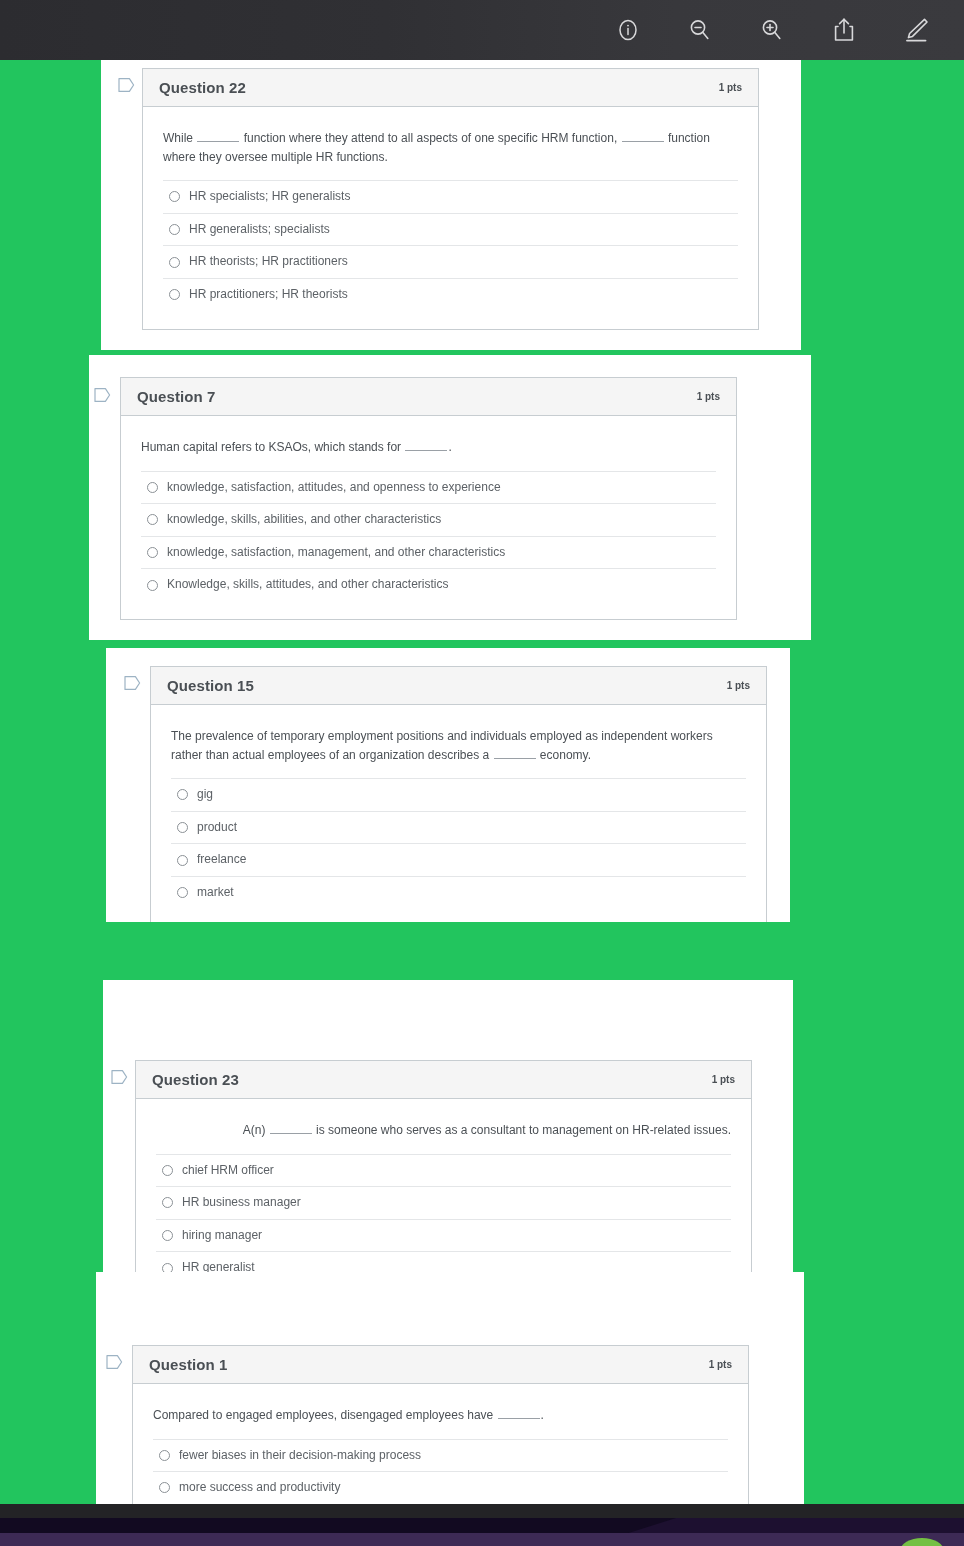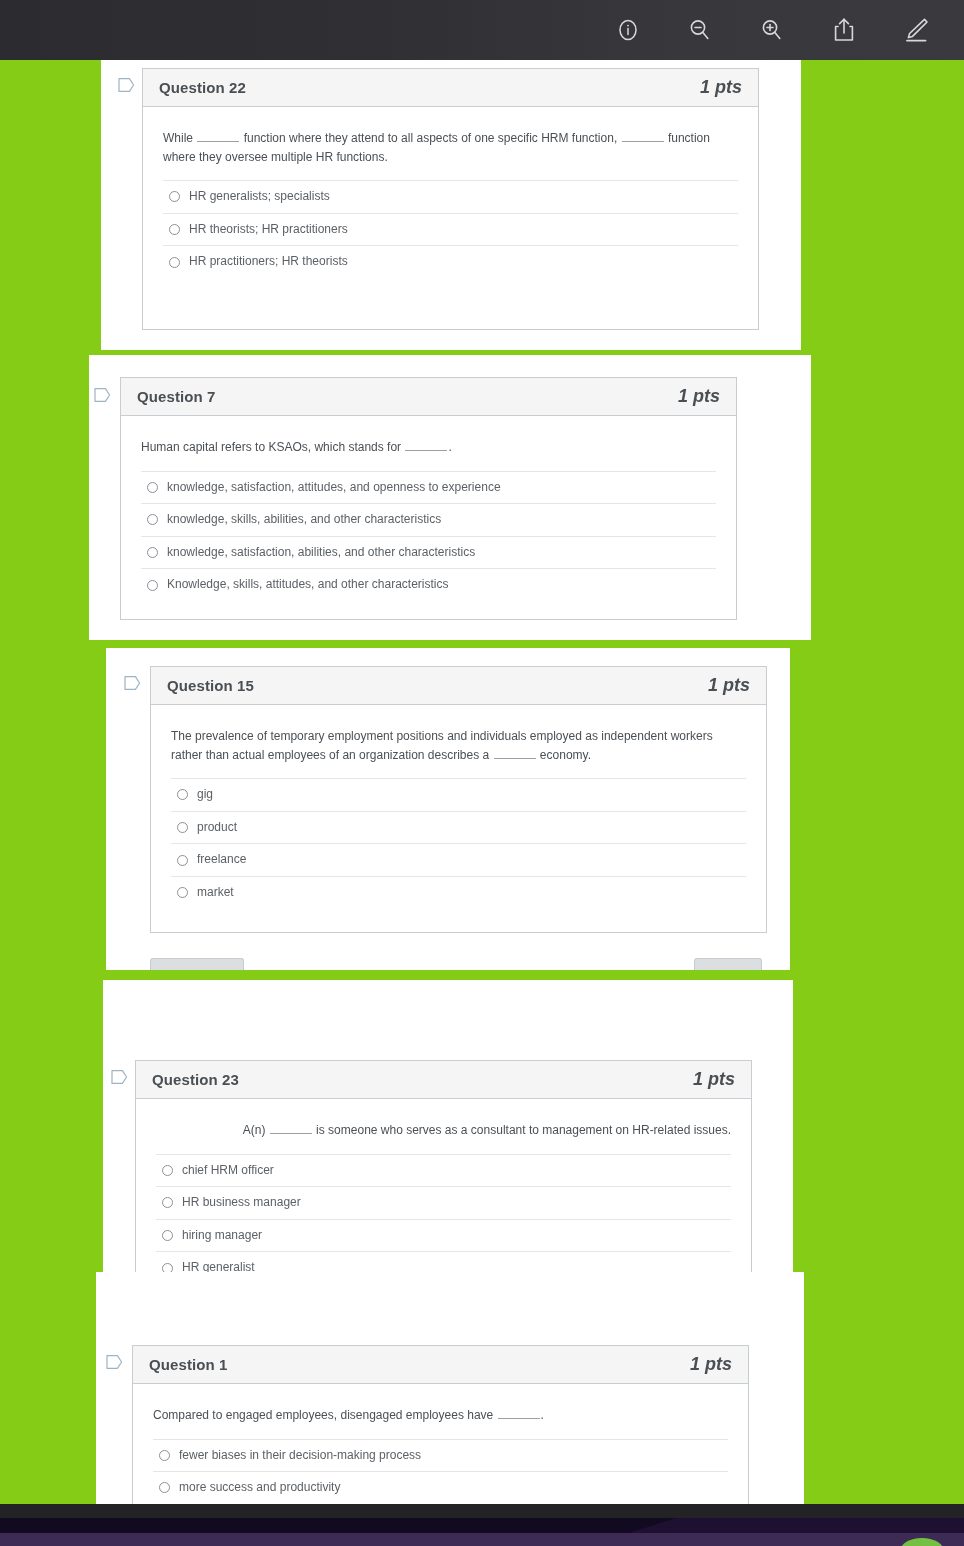--- a/index.html
+++ b/index.html
@@ -8,21 +8,21 @@
     height: 1546px;
     overflow: hidden;
     background: #262626;
     font-family: "Liberation Sans", sans-serif;
   }
 
   #app {
     position: relative;
     width: 964px;
     height: 1546px;
-    background: #84cc16;
+    background: #22c55e;
   }
 
   
   .toolbar {
     position: absolute;
     top: 0; left: 0;
     width: 964px;
     height: 60px;
     background: linear-gradient(to right, #2c2c30 0%, #303034 40%, #38383c 70%, #3a3a3e 100%);
     display: flex;
@@ -69,24 +69,23 @@
     justify-content: space-between;
     padding: 0 16px;
   }
   .qtitle {
     font-size: 15px;
     font-weight: bold;
     color: #4a4f54;
     letter-spacing: .1px;
   }
   .qpts {
-    font-size: 18px;
+    font-size: 10px;
     font-weight: bold;
     color: #4a4f54;
-    font-style: italic;
   }
   .qbody { padding: 22px 20px 10px 20px; }
   .qtext {
     font-size: 12px;
     line-height: 1.55;
     color: #4b5055;
   }
   .blank {
     border-bottom: 1px solid #9aa0a6;
     display: inline-block;
@@ -216,20 +215,24 @@
       <div class="qcard" style="left:41px; top:8px; width:617px; height:262px;">
         <div class="qhead">
           <span class="qtitle">Question 22</span>
           <span class="qpts">1 pts</span>
         </div>
         <div class="qbody">
           <div class="qtext">While <span class="blank"></span> function where they attend to all aspects of one specific HRM function, <span class="blank"></span> function where they oversee multiple HR functions.</div>
           <div class="answers">
             <div class="ans">
                 <span class="radio"></span>
+                <span class="ans-label">HR specialists; HR generalists</span>
+              </div>
+            <div class="ans">
+                <span class="radio"></span>
                 <span class="ans-label">HR generalists; specialists</span>
               </div>
             <div class="ans">
                 <span class="radio"></span>
                 <span class="ans-label">HR theorists; HR practitioners</span>
               </div>
             <div class="ans">
                 <span class="radio"></span>
                 <span class="ans-label">HR practitioners; HR theorists</span>
               </div>
@@ -255,32 +258,32 @@
             <div class="ans">
                 <span class="radio"></span>
                 <span class="ans-label">knowledge, satisfaction, attitudes, and openness to experience</span>
               </div>
             <div class="ans">
                 <span class="radio"></span>
                 <span class="ans-label">knowledge, skills, abilities, and other characteristics</span>
               </div>
             <div class="ans">
                 <span class="radio"></span>
-                <span class="ans-label">knowledge, satisfaction, abilities, and other characteristics</span>
+                <span class="ans-label">knowledge, satisfaction, management, and other characteristics</span>
               </div>
             <div class="ans">
                 <span class="radio"></span>
                 <span class="ans-label">Knowledge, skills, attitudes, and other characteristics</span>
               </div>
           </div>
         </div>
       </div>
     </div>
 
-    <div class="sheet" style="left:106px; top:588px; width:684px; height:322px;">
+    <div class="sheet" style="left:106px; top:588px; width:684px; height:274px;">
       <div class="flagicon" style="left:18px; top:27px;">
         <svg width="17" height="16" viewBox="0 0 17 16" fill="none" stroke="#9db3c4" stroke-width="1.2">
           <path d="M1 1.6 H11.4 L15.6 8 L11.4 14.4 H1 Z" stroke-linejoin="round"></path>
         </svg>
       </div>
       <div class="qcard" style="left:44px; top:18px; width:617px; height:267px;">
         <div class="qhead">
           <span class="qtitle">Question 15</span>
           <span class="qpts">1 pts</span>
         </div>

